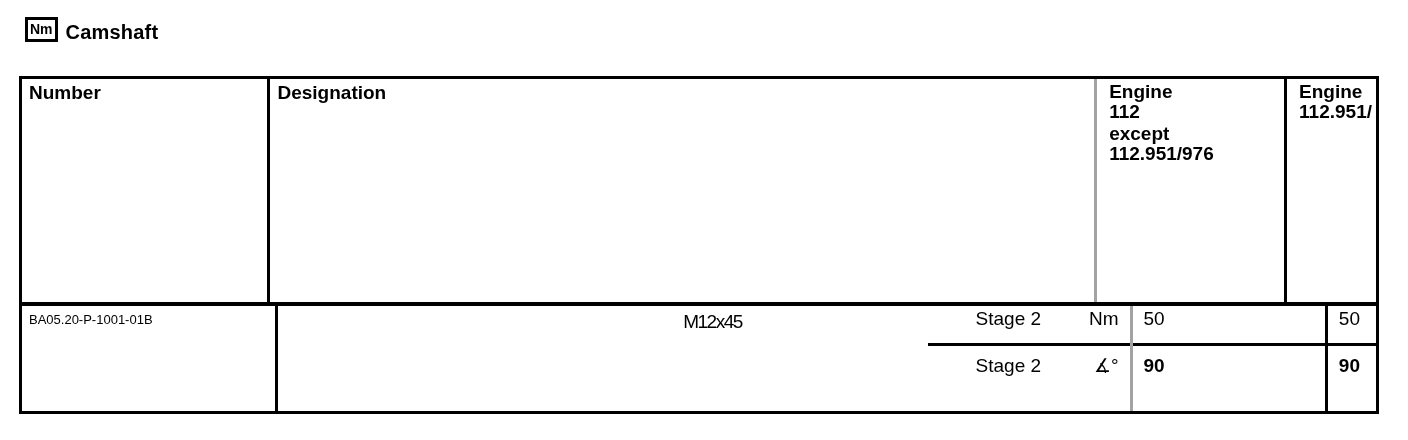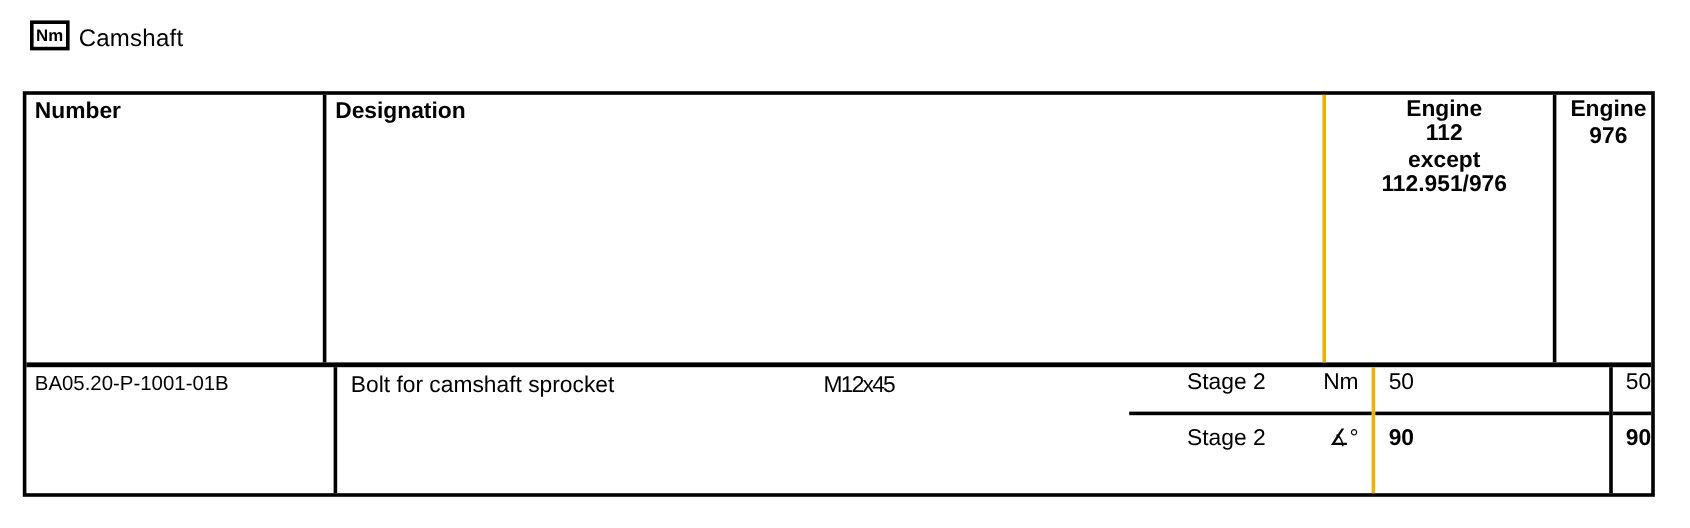--- a/index.html
+++ b/index.html
@@ -16,21 +16,21 @@
     display: flex; align-items: center;
   }
   .nm-box {
     border: 3px solid #000;
     font-weight: bold; font-size: 14px;
     padding: 1px 2px 2px 2px;
     line-height: 16px;
     display: inline-block;
   }
   .page-title {
-    font-weight: normal; font-size: 20px;
+    font-weight: bold; font-size: 20px;
     margin-left: 8px; margin-top: 6px;
     letter-spacing: 0.2px;
   }
 
   
   .doc-table {
     position: absolute; left: 19px; top: 76px;
     width: 1360px; height: 338px;
     border: 3px solid #000;
     display: flex; flex-direction: column;
@@ -38,34 +38,34 @@
   }
   .header-row {
     display: flex;
     height: 227px;
     border-bottom: 4px solid #000;
     font-weight: bold;
   }
   .body-row { display: flex; flex: 1; }
 
   .col-number      { width: 265px; border-right: 3px solid #000; }
-  .col-designation { width: 884px; border-right: 3px solid #eab308; position: relative; }
+  .col-designation { width: 884px; border-right: 3px solid #a3a3a3; position: relative; }
   .col-engine1     { width: 202px; border-right: 3px solid #000; }
   .col-engine2     { flex: 1; }
 
   .hdr-cell { padding: 3px 4px 0 7px; line-height: 21px; }
   .hdr-cell .hdr-line { line-height: 20px; }
   .hdr-gap { margin-top: 2px; }
   .hdr-gap2 { }
-  .col-engine1.hdr-cell, .col-engine2.hdr-cell { padding-left: 12px; text-align: center; }
+  .col-engine1.hdr-cell, .col-engine2.hdr-cell { padding-left: 12px; }
 
   
   .part-number {
     padding: 4px 4px 0 7px;
-    font-size: 17px; line-height: 20px;
+    font-size: 13px; line-height: 20px;
   }
 
   
   .desig-text { position: absolute; left: 11px; top: 5px; line-height: 21px; }
   .size-text  { position: absolute; left: 405px; top: 5px; line-height: 21px; letter-spacing: -1.5px; }
   .stage-block {
     position: absolute; right: 0; top: 0; bottom: 0;
     width: 202px;
     display: flex; flex-direction: column;
   }
@@ -74,21 +74,21 @@
     padding: 2px 11px 0 48px;
     line-height: 21px;
   }
   .stage-row.first { height: 40px; border-bottom: 3px solid #000; }
   .stage-row.second { padding-top: 9px; }
   .unit { margin-left: 8px; }
 
   
   .val-top {
     height: 40px; border-bottom: 3px solid #000;
-    padding: 2px 0 0 11px; line-height: 21px;
+    padding: 2px 16px 0 11px; line-height: 21px;
   }
   .val-bottom { padding: 9px 0 0 11px; line-height: 21px; font-weight: bold; }
 </style>
 </head>
 <body>
 
 <div class="title-bar">
   <span class="nm-box">Nm</span>
   <span class="page-title">Camshaft</span>
 </div>
@@ -99,31 +99,30 @@
     <div class="col-number hdr-cell">Number</div>
     <div class="col-designation hdr-cell">Designation</div>
     <div class="col-engine1 hdr-cell">
       <div class="hdr-line">Engine</div>
       <div class="hdr-line">112</div>
       <div class="hdr-line hdr-gap">except</div>
       <div class="hdr-line hdr-gap2">112.951/976</div>
     </div>
     <div class="col-engine2 hdr-cell">
       <div class="hdr-line">Engine</div>
-      <div class="hdr-line hdr-gap">976</div>
+      <div class="hdr-line">112.951/</div>
     </div>
   </div>
 
   <div class="body-row">
     <div class="col-number">
       <div class="part-number">BA05.20-P-1001-01B</div>
     </div>
 
     <div class="col-designation">
-      <span class="desig-text">Bolt for camshaft sprocket</span>
       <span class="size-text">M12x45</span>
       <div class="stage-block">
         <div class="stage-row first">
           <span>Stage 2</span>
           <span class="unit">Nm</span>
         </div>
         <div class="stage-row second">
           <span>Stage 2</span>
           <span class="unit">∡°</span>
         </div>

